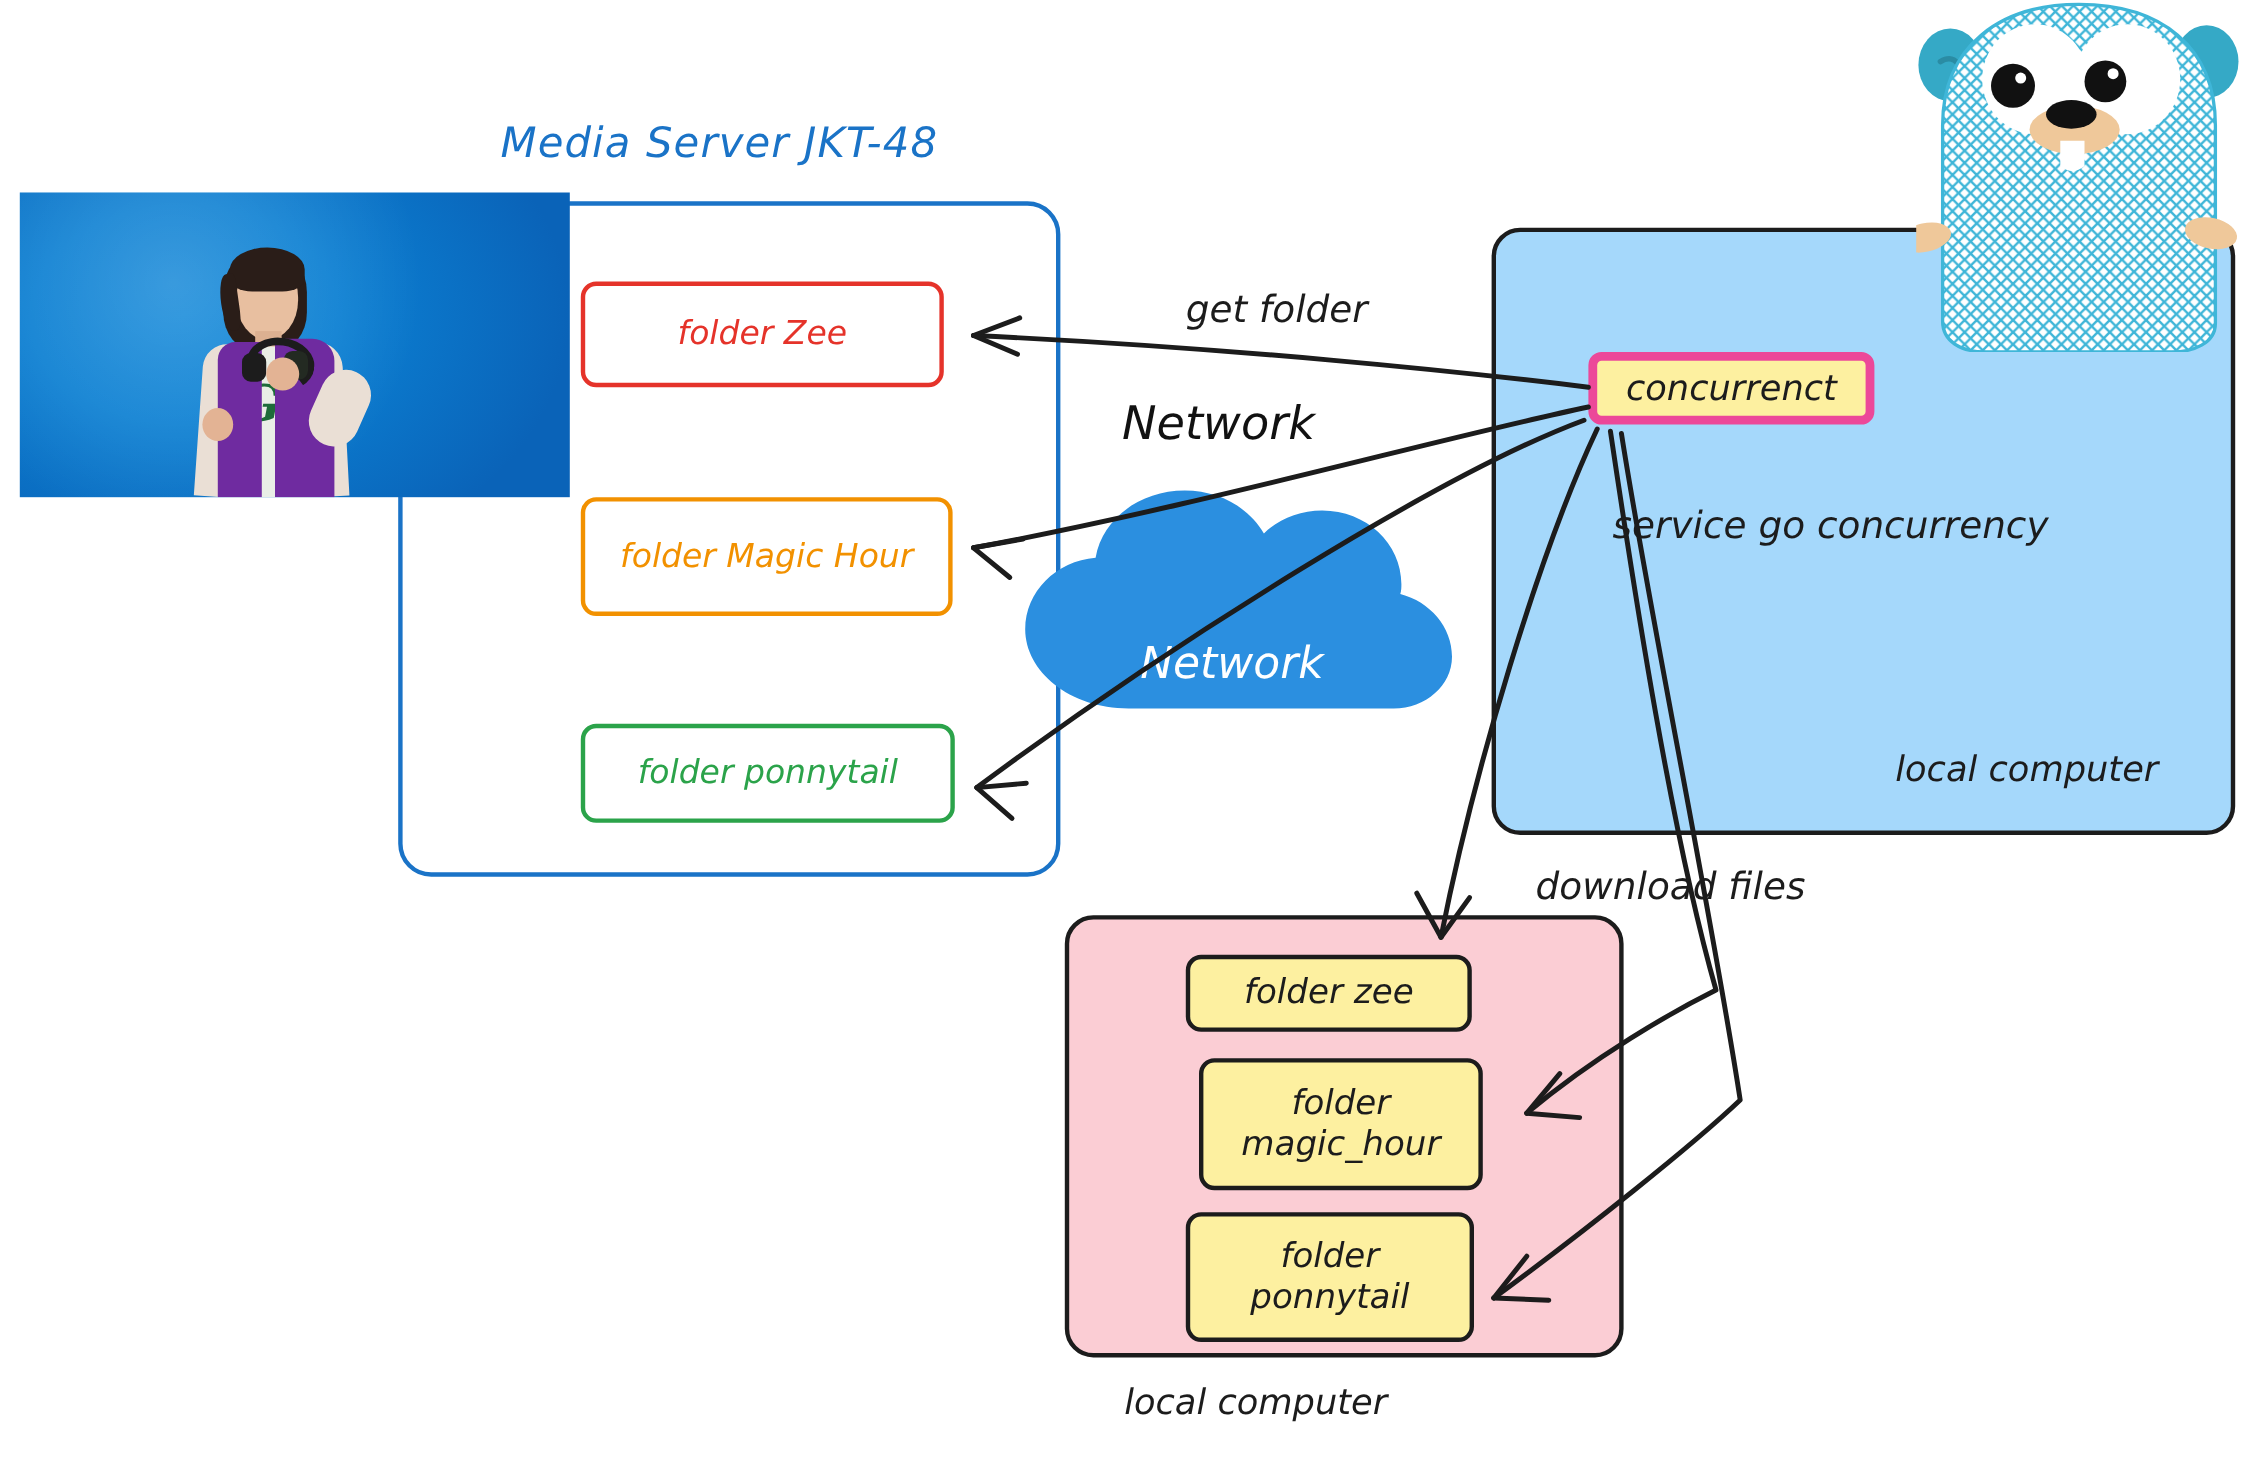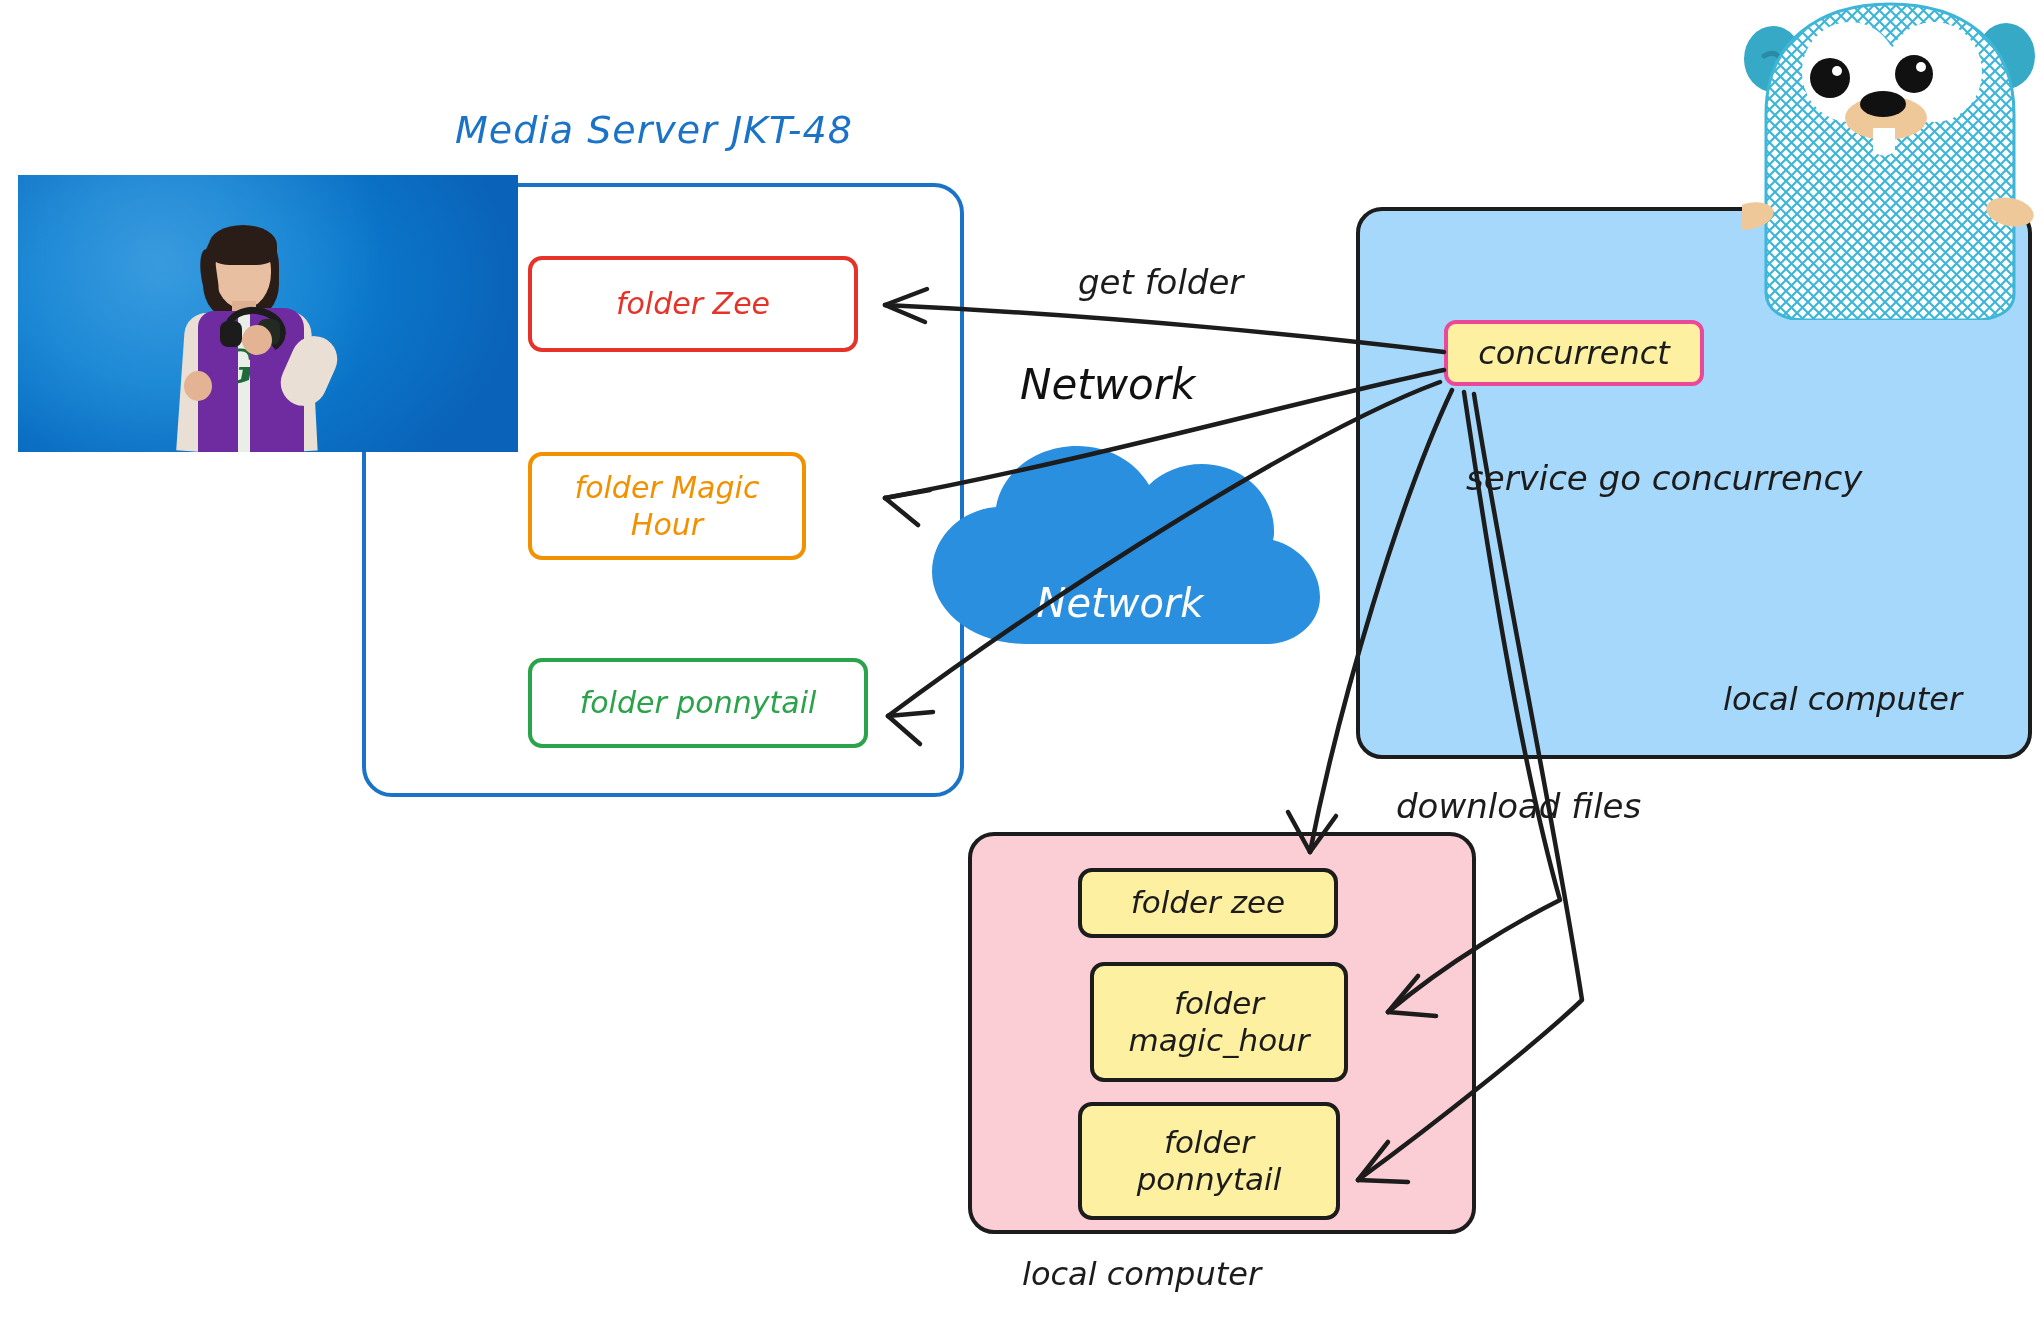--- a/index.html
+++ b/index.html
@@ -152,21 +152,21 @@
     text-align: center;
     font-size: 30px;
     line-height: 1.25;
     padding: 6px 10px;
   }
   #server-folder-zee {
     left: 528px; top: 256px; width: 330px; height: 96px;
     border-color: #e5332a; color: #e5332a;
   }
   #server-folder-magic {
-    left: 528px; top: 452px; width: 278px; height: 108px;
+    left: 528px; top: 452px; width: 338px; height: 108px;
     border-color: #f29100; color: #f29100;
   }
   #server-folder-ponny {
     left: 528px; top: 658px; width: 340px; height: 90px;
     border-color: #2ba34a; color: #2ba34a;
   }
   
   #network-label-top {
     position: absolute;
     left: 1020px; top: 360px;
@@ -199,21 +199,21 @@
     background: #a5d8fb;
     border: 4px solid #1c1c1c;
     border-radius: 26px;
     box-sizing: border-box;
   }
   #concurrent-node {
     position: absolute;
     left: 1444px; top: 320px;
     width: 260px; height: 66px;
     background: #fdf0a0;
-    border: 4px solid #ec4899;
+    border: 8px solid #ec4899;
     border-radius: 12px;
     box-sizing: border-box;
     display: flex; align-items: center; justify-content: center;
     font-size: 32px; color: #1c1c1c;
   }
   #service-go-label {
     position: absolute;
     left: 1466px; top: 458px;
     font-size: 34px; color: #1c1c1c; white-space: nowrap;
   }

